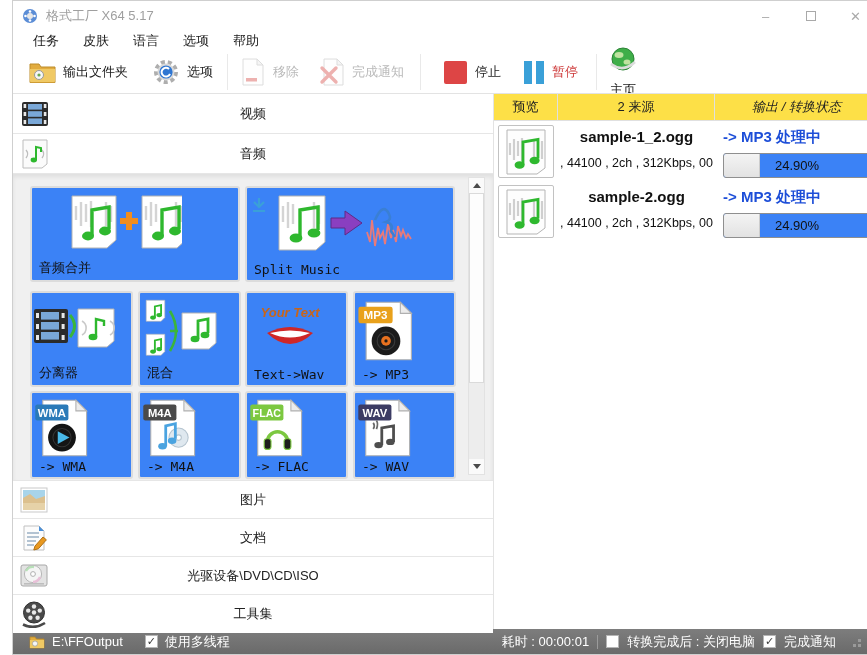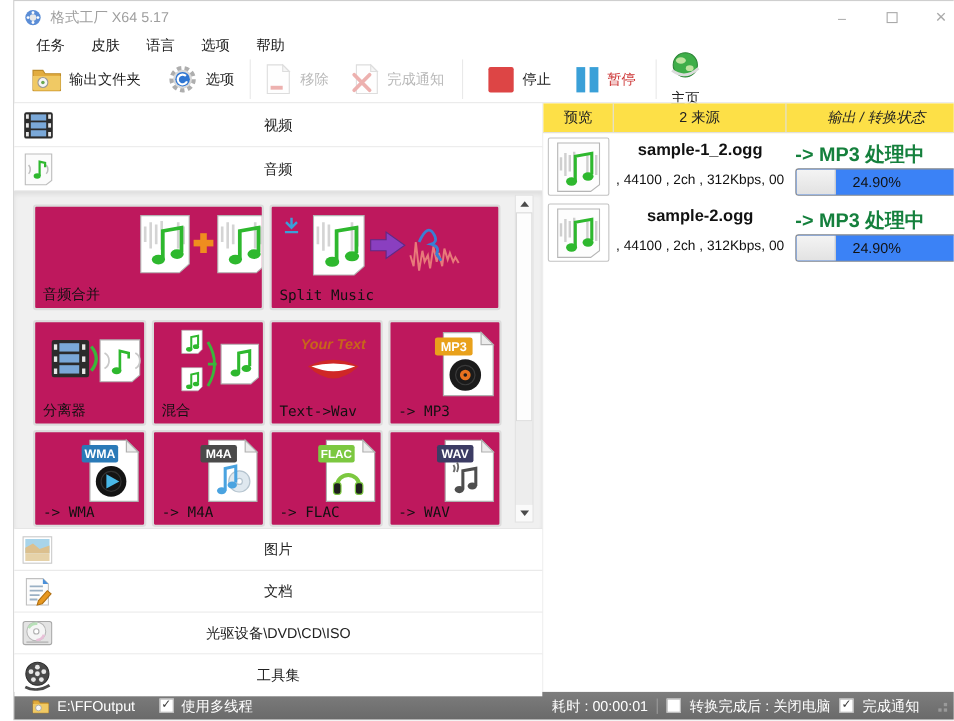--- a/index.html
+++ b/index.html
@@ -29,42 +29,42 @@
   
   .main { flex:1; display:flex; border-top:1px solid #e3e3e3; min-height:0; }
   .left-panel { width:481px; border-right:1px solid #e3e3e3; display:flex; flex-direction:column; }
   .cat-row { height:40px; border-bottom:1px solid #e6e6e6; position:relative; display:flex; align-items:center; background:#fff; flex:none; }
   .cat-row.short { height:38px; }
   .cat-icon { margin-left:7px; display:flex; }
   .cat-label { position:absolute; left:0; right:0; text-align:center; font-size:13px; color:#222; }
 
   
   .grid-wrap { height:307px; background:#f0f0f0; position:relative; border-bottom:1px solid #e6e6e6; box-shadow:inset 0 3px 4px rgba(0,0,0,.07); flex:none; }
-  .cell { position:absolute; background:#be185d; border:2px solid #dcdcdc; border-radius:3px; }
+  .cell { position:absolute; background:#3b82f6; border:2px solid #dcdcdc; border-radius:3px; }
   .cell-label { position:absolute; left:7px; bottom:3px; font-size:13px; color:#111; font-family:"DejaVu Sans Mono","Liberation Mono",monospace; white-space:nowrap; }
-  .cell-art { position:absolute; left:0; right:0; top:4px; display:flex; justify-content:flex-end; }
+  .cell-art { position:absolute; left:0; right:0; top:4px; display:flex; justify-content:flex-start; }
 
   
   .vscroll { position:absolute; top:3px; right:8px; width:17px; height:298px; background:#ededed; border:1px solid #e2e2e2; }
   .varrow { position:absolute; left:0; width:15px; height:15px; display:flex; align-items:center; justify-content:center; background:#fafafa; }
   .varrow.up { top:0; } .varrow.down { bottom:0; }
   .tri-up { width:0; height:0; border-left:4px solid transparent; border-right:4px solid transparent; border-bottom:5px solid #4a4a4a; }
   .tri-down { width:0; height:0; border-left:4px solid transparent; border-right:4px solid transparent; border-top:5px solid #4a4a4a; }
   .vthumb { position:absolute; left:0; top:15px; width:15px; height:190px; background:#fdfdfd; border:1px solid #dadada; }
 
   
   .right-panel { flex:1; display:flex; flex-direction:column; background:#fff; }
   .task-header { height:27px; display:flex; background:#fde047; border-bottom:1px solid #e0e0e0; font-size:13px; color:#222; flex:none; }
   .th-cell { display:flex; align-items:center; justify-content:center; border-right:1px solid #e0e0e0; }
   .th-preview { width:64px; } .th-source { width:157px; } .th-status { flex:1; border-right:none;font-style:italic; }
   .task-row { height:60px; position:relative; flex:none; }
   .task-iconbox { position:absolute; left:4px; top:4px; width:56px; height:53px; border:1px solid #c2c2c2; border-radius:2px; background:#fff; display:flex; align-items:center; justify-content:center; }
   .task-filename { position:absolute; left:64px; width:157px; top:7px; text-align:center; font-size:15px; font-weight:bold; color:#111; }
   .task-details { position:absolute; left:66px; width:155px; top:35px; font-size:12.5px; color:#111; white-space:nowrap; overflow:hidden; }
-  .task-status { position:absolute; left:229px; top:7px; font-size:18px; font-weight:bold; color:#15803d; }
+  .task-status { position:absolute; left:229px; top:7px; font-size:15px; font-weight:bold; color:#1d4ed8; }
   .progress { position:absolute; left:229px; width:148px; top:32px; height:25px; border:1px solid #8f8f8f; border-radius:3px; background:#3b82f6; overflow:hidden; }
   .progress-fill { height:100%; background:linear-gradient(#f4f4f4,#e2e2e2); border-right:1px solid #cdcdcd; }
   .progress-text { position:absolute; left:0; right:0; top:0; bottom:0; display:flex; align-items:center; justify-content:center; font-size:13px; color:#111; }
 
   
   .statusbar { height:25px; background:linear-gradient(#7d7d7d,#6a6a6a); display:flex; align-items:center; color:#fff; font-size:13px; padding:0 16px; flex:none; }
   .sb-left { display:flex; align-items:center; gap:7px; }
   .sb-right { margin-left:auto; display:flex; align-items:center; gap:8px; }
   .cb { width:13px; height:13px; background:#fff; border:1px solid #b5b5b5; display:inline-flex; align-items:center; justify-content:center; font-size:11px; line-height:11px; color:#3a3a3a; flex:none; }
   .cb .mark { visibility:hidden; }

